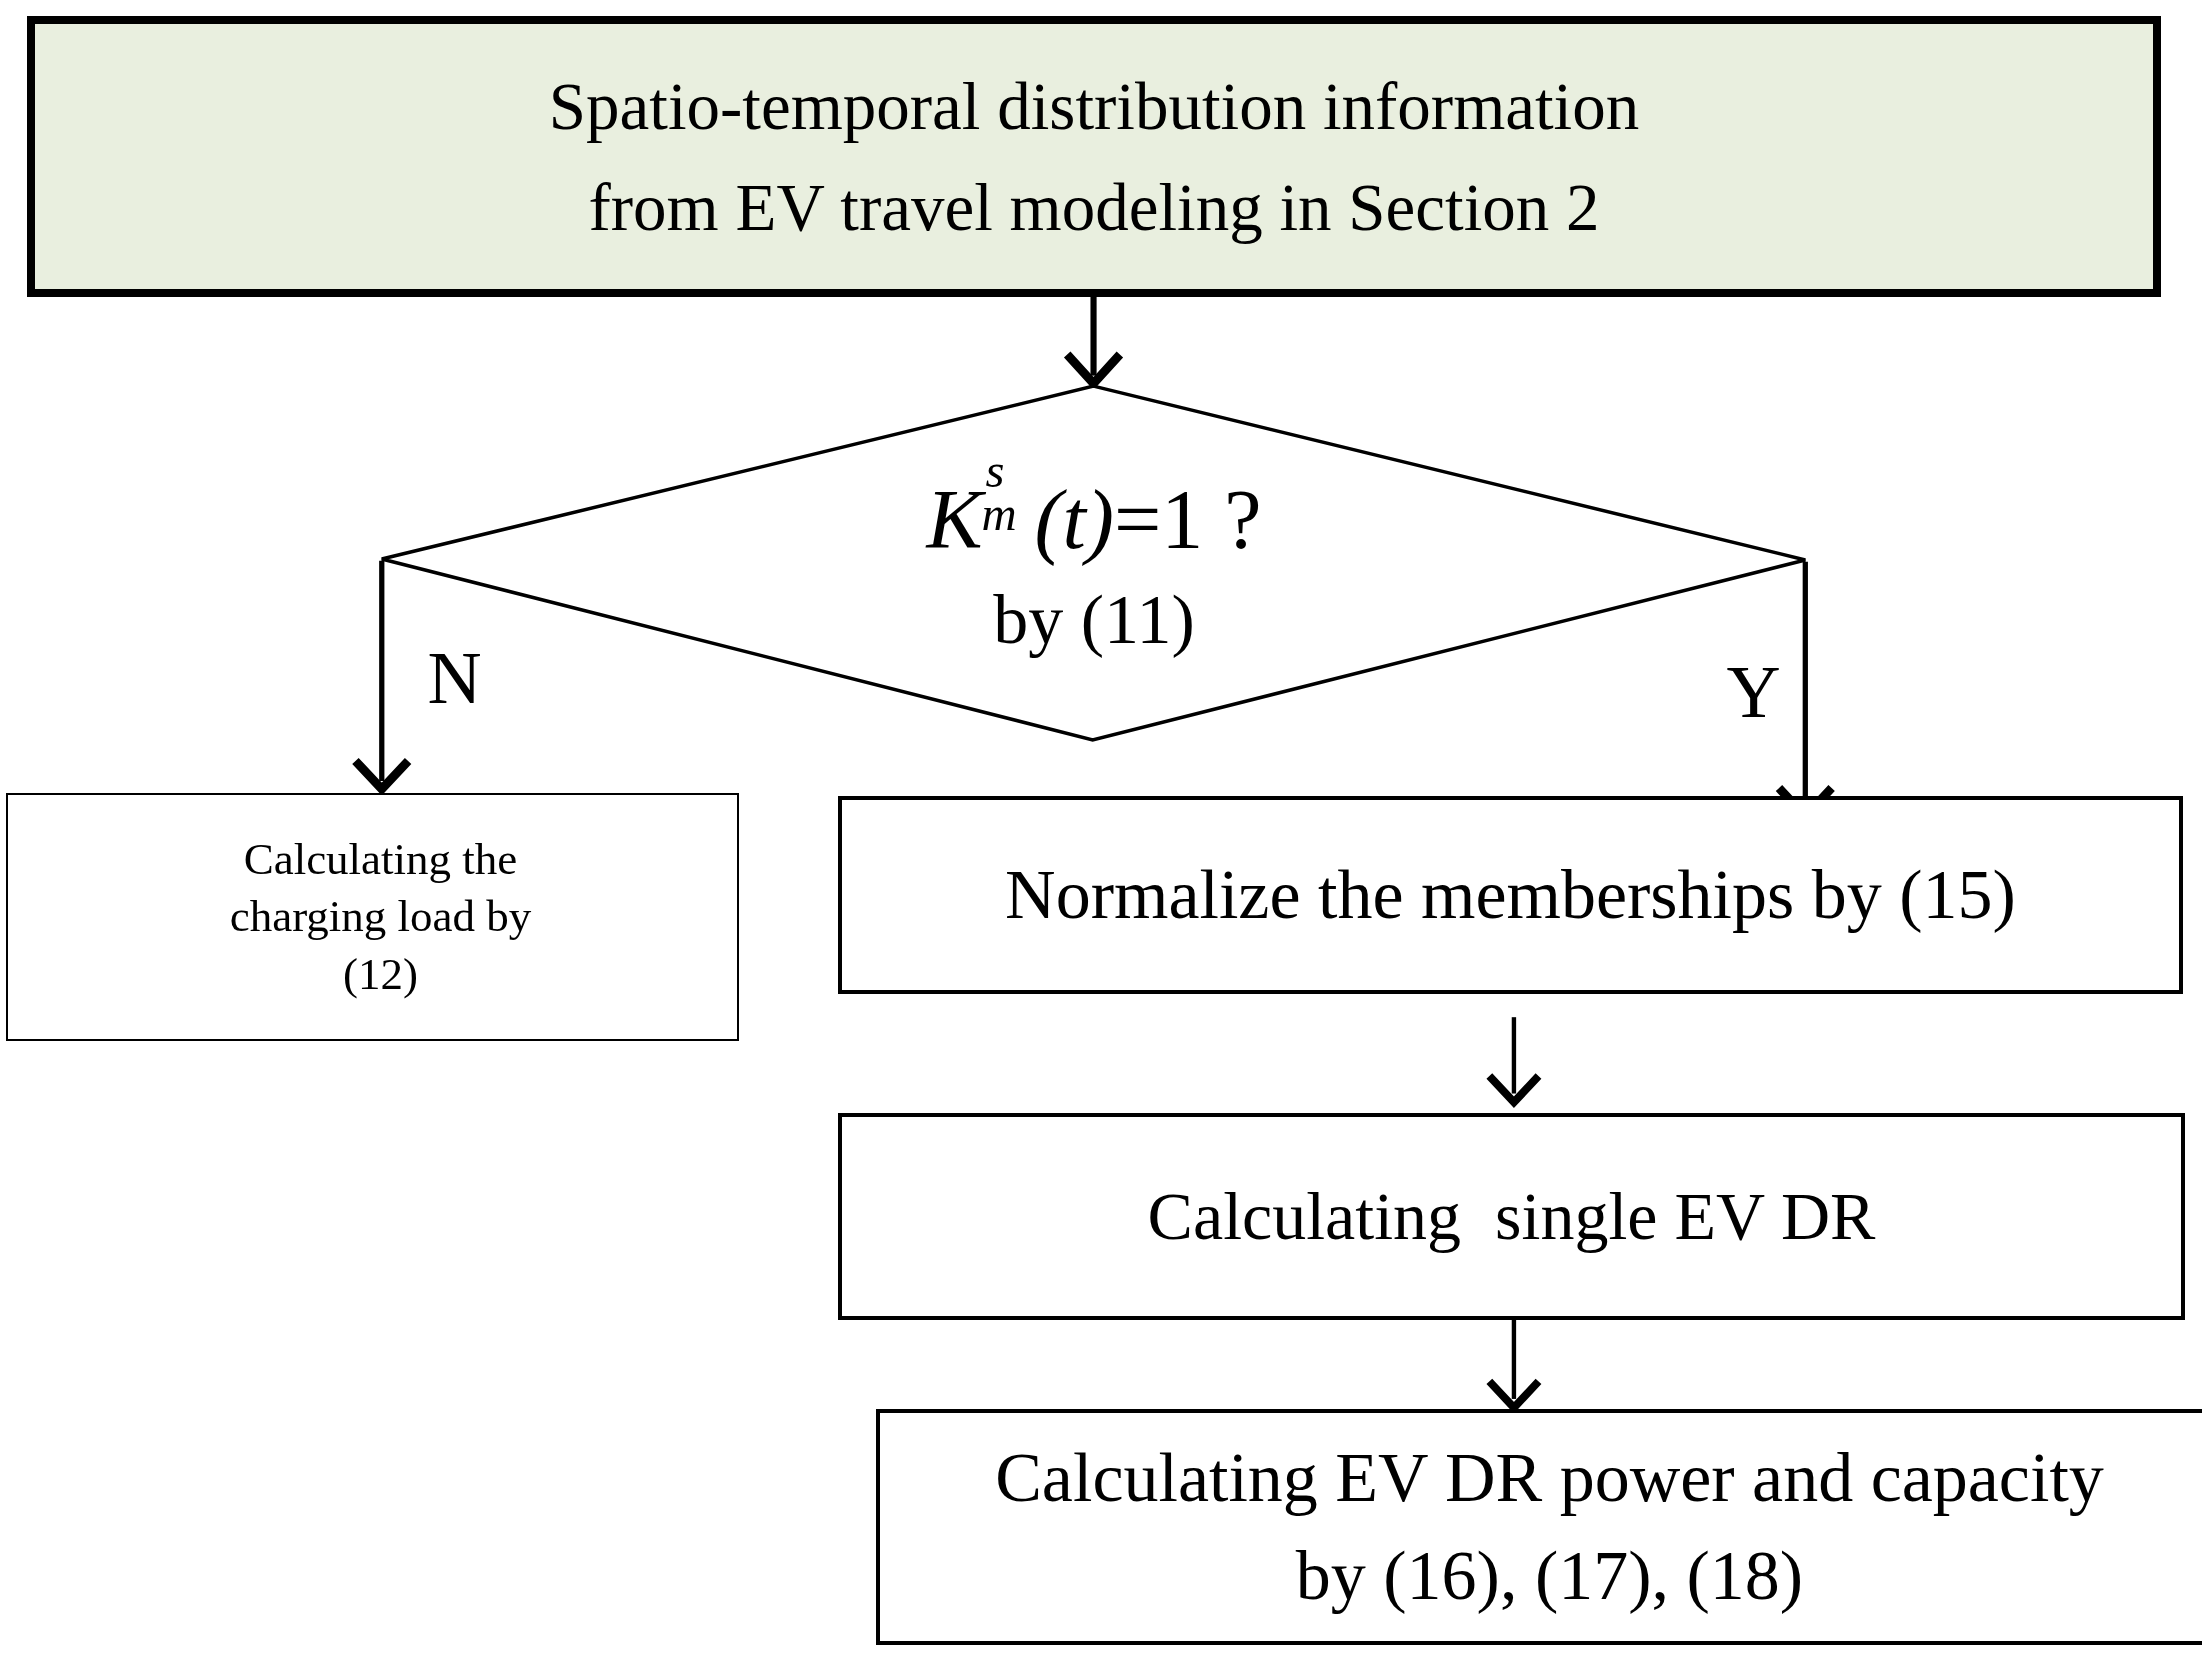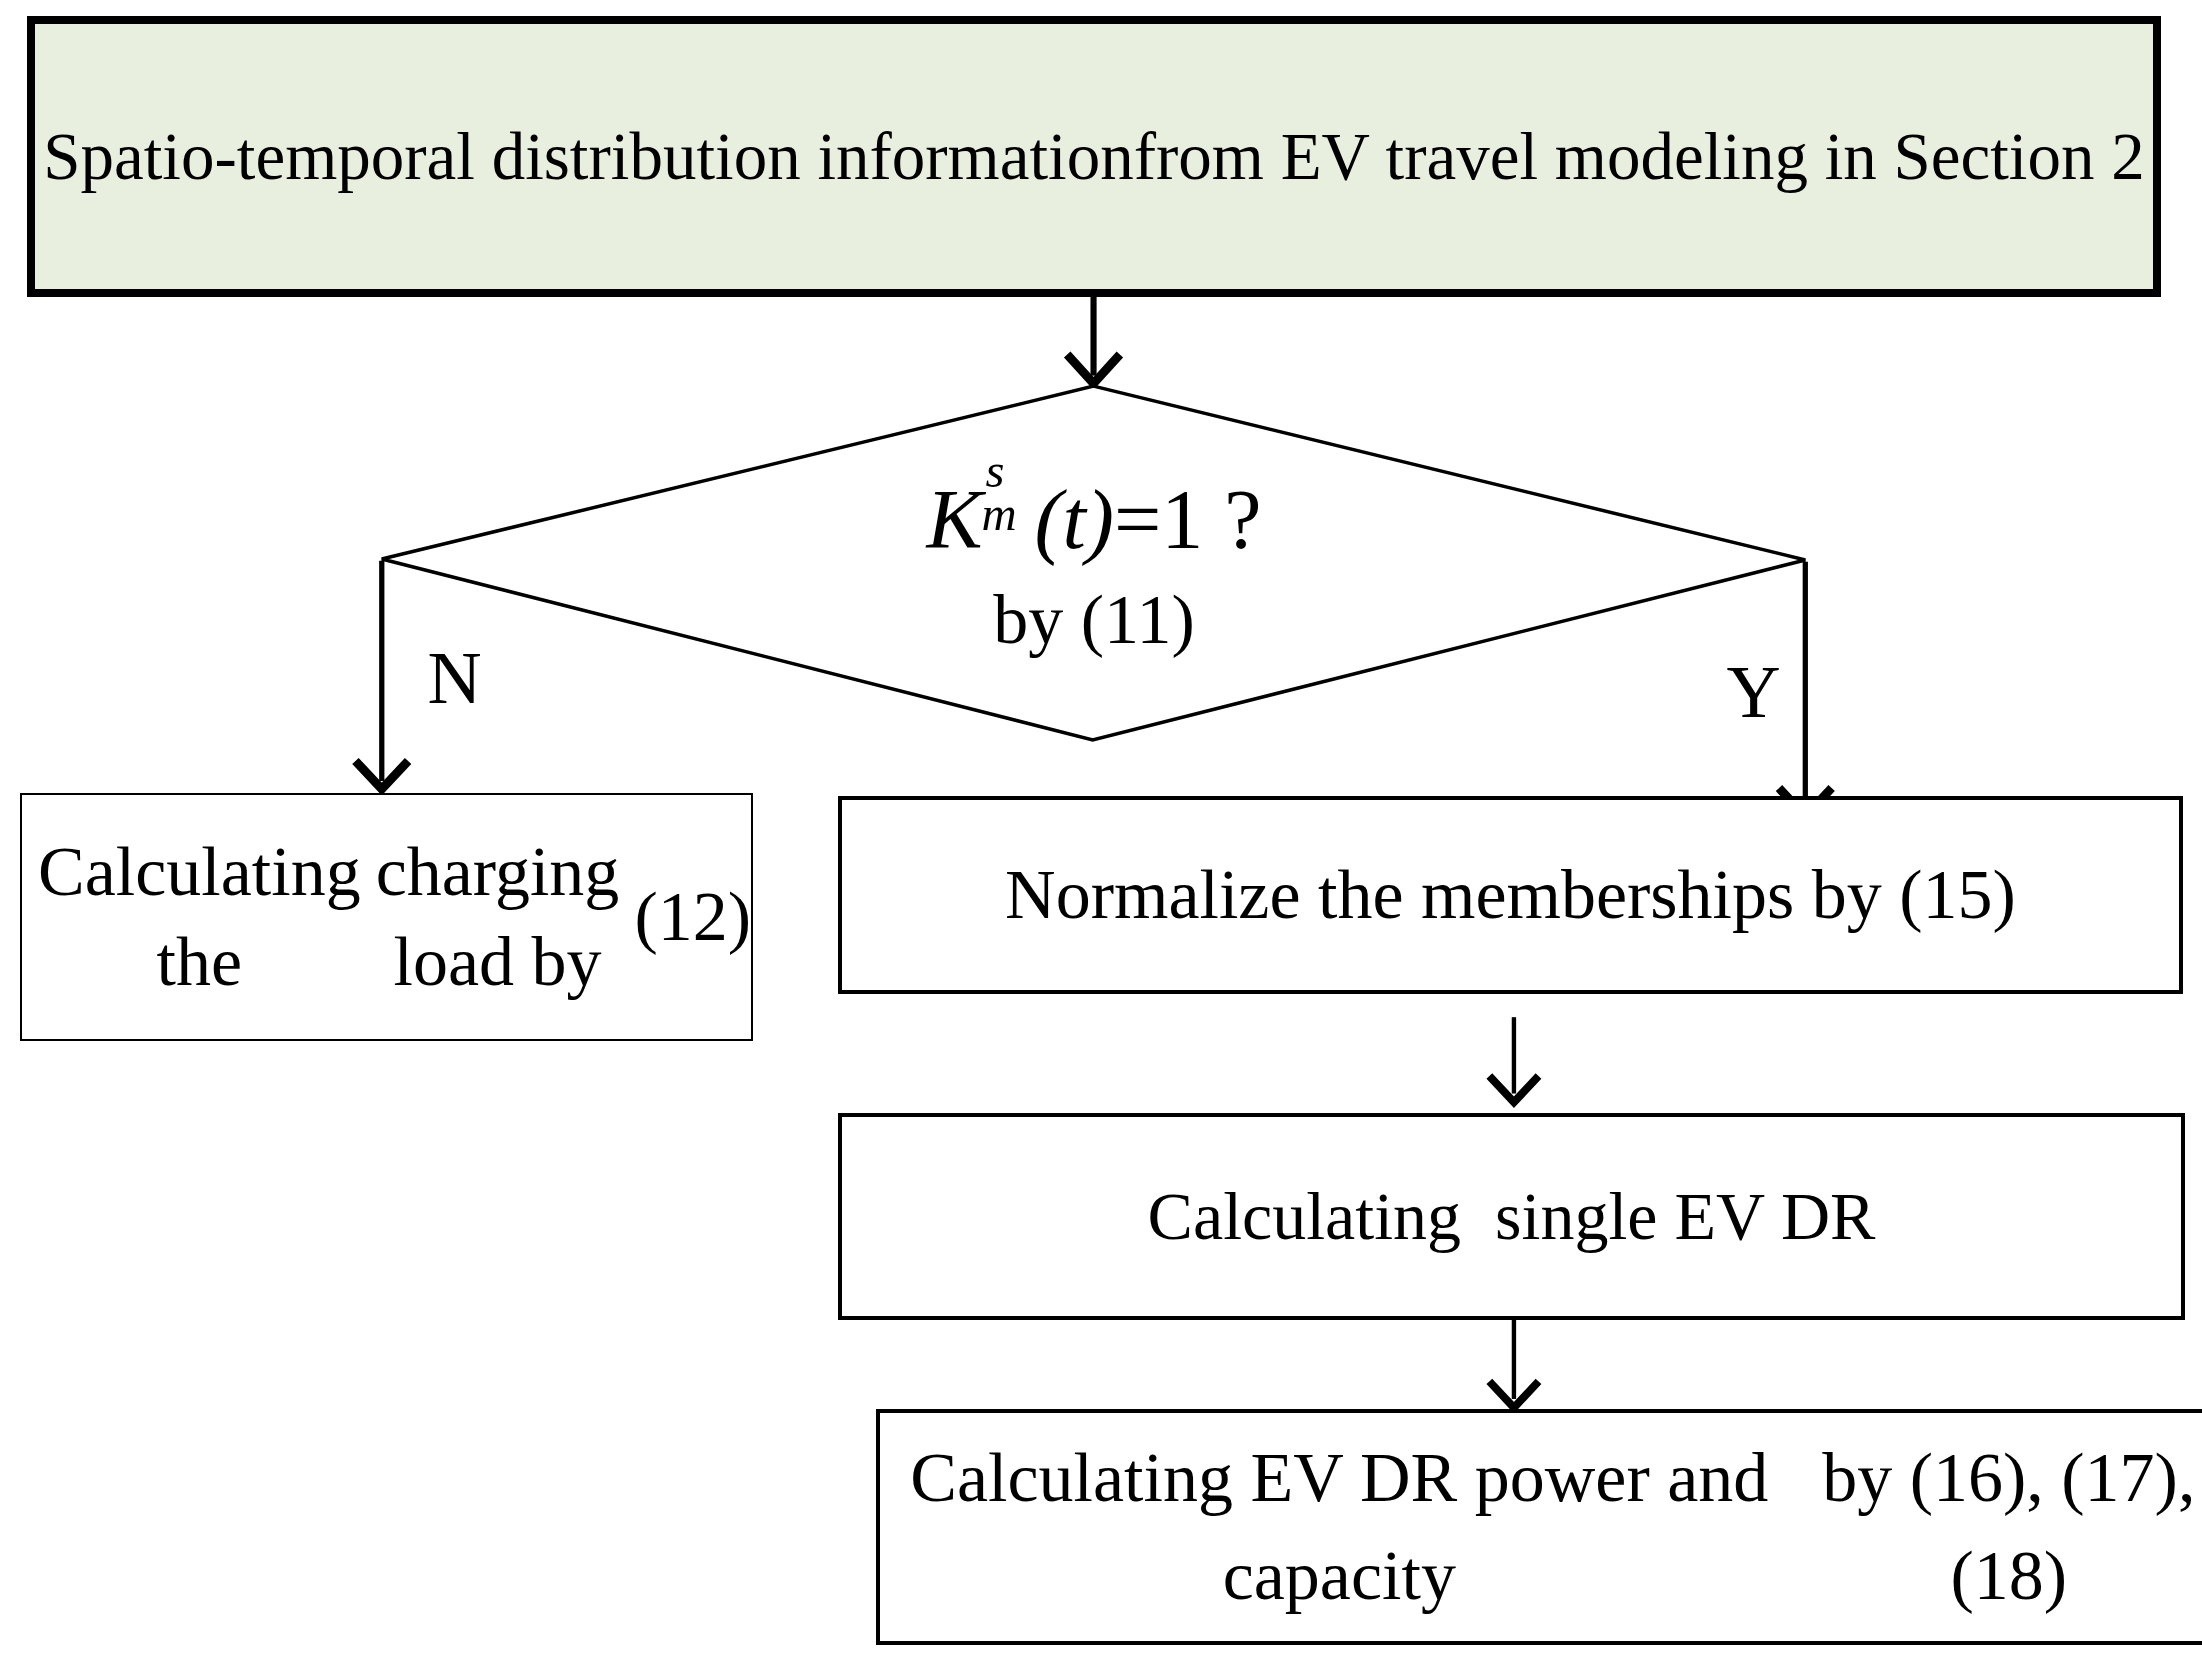--- a/index.html
+++ b/index.html
@@ -14,39 +14,39 @@
   }
   .layer-svg {
     position: absolute;
     left: 0; top: 0;
     width: 2202px; height: 1664px;
   }
   .box {
     position: absolute;
     box-sizing: border-box;
     display: flex;
-    flex-direction: row;
+    flex-direction: column;
     align-items: center;
     justify-content: center;
     text-align: center;
     background: #ffffff;
   }
   .box .line { white-space: pre-wrap; }
   .title-box {
     left: 27px; top: 16px;
     width: 2134px; height: 281px;
     border: 8px solid #000000;
     font-size: 67px;
     line-height: 1.5;
   }
   .left-box {
-    left: 20px; top: 793px;
+    left: 6px; top: 793px;
     width: 733px; height: 248px;
     border: 2.6px solid #000000;
-    font-size: 70px;
+    font-size: 45px;
     line-height: 1.28;
     padding-left: 16px;
   }
   .right-box1 {
     left: 838px; top: 796px;
     width: 1345px; height: 198px;
     border: 4.4px solid #000000;
     font-size: 70px;
   }
   .right-box2 {

